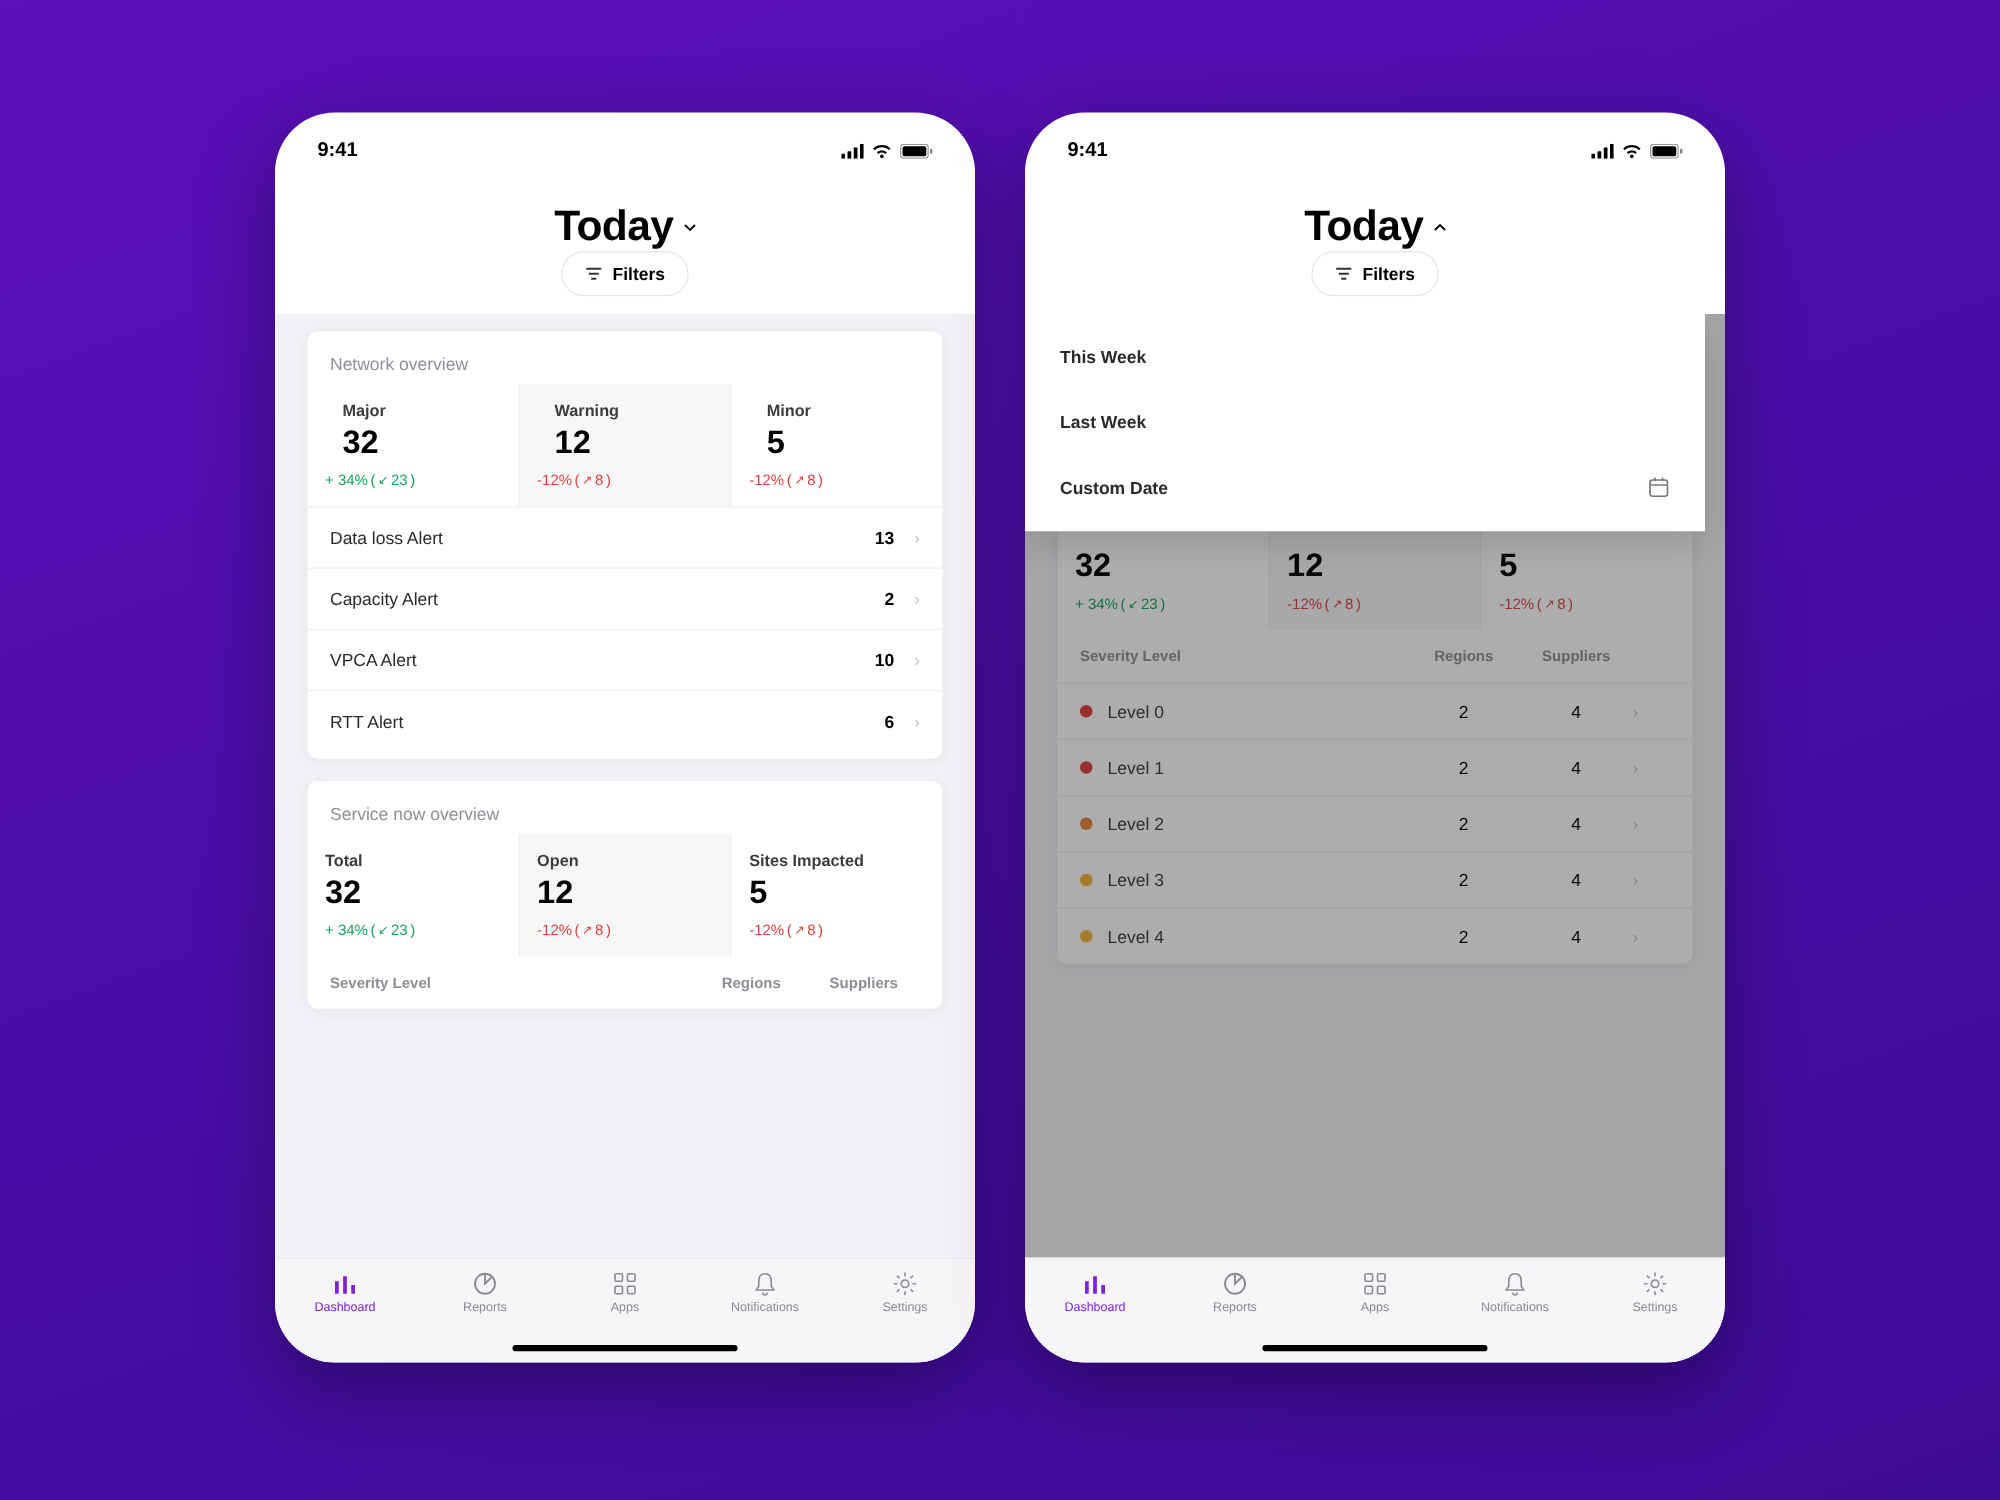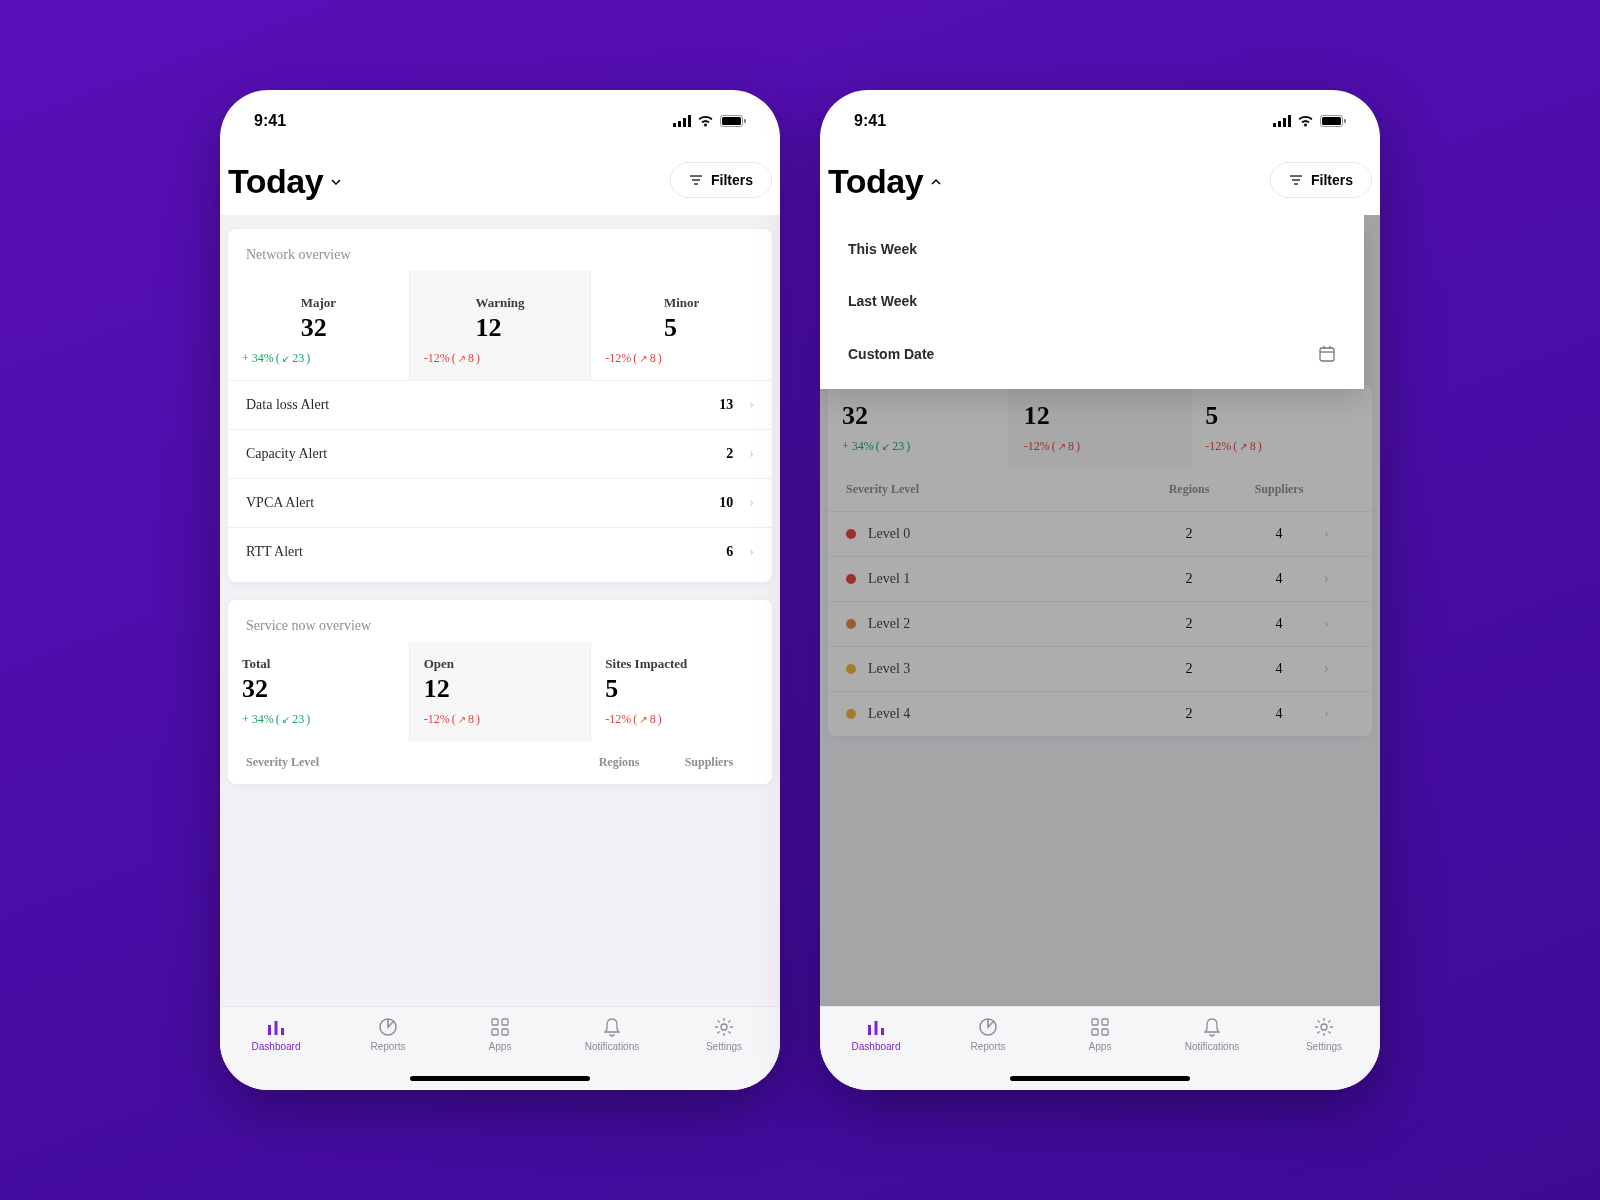--- a/index.html
+++ b/index.html
@@ -30,27 +30,28 @@
   justify-content: space-between;
   align-items: center;
   font-size: 16px;
   font-weight: 600;
   color: #000;
 }
 .status-icons { display: flex; gap: 6px; align-items: center; }
 .status-icons svg { display: block; }
 
 .header {
-  padding: 28px 8px 14px;
+  padding: 28px 24px 14px;
   display: flex;
   justify-content: space-between;
-  align-items: flex-start;
+  align-items: center;
   background: #fff;
   position: relative;
   z-index: 20;
+  flex-direction: column;
 }
 .title-wrap { display:flex; align-items:center; gap:8px; }
 .page-title { font-size: 34px; font-weight: 700; letter-spacing: -0.5px; }
 .caret-down-svg { width:10px; height:6px; }
 
 .filters-btn {
   display: flex;
   align-items: center;
   gap: 8px;
   border: 1px solid #e6e6e9;
@@ -67,39 +68,38 @@
   background: #f3f1f6;
   position: relative;
 }
 .scroll {
   position: absolute;
   inset: 0;
   overflow: hidden;
 }
 .card {
   background: #fff;
-  margin: 14px 8px 18px;
+  margin: 14px 26px 18px;
   border-radius: 8px;
   box-shadow: 0 2px 10px rgba(0,0,0,0.05);
-  font-family: Liberation Serif, serif;
 }
 .card .card-title {
   padding: 18px 18px 8px;
   color: #8e8e97;
   font-size: 14px;
 }
 .stat-row { display: flex; }
 .stat {
   flex: 1;
   padding: 14px 14px 14px;
   border-right: 1px solid #eee;
 }
 .stat:last-child { border-right: none; }
 .stat.highlight { background: #f7f7f8; }
-.stat .bar-wrap { display:flex; align-items:center; gap:10px;flex-direction:column; }
+.stat .bar-wrap { display:flex; align-items:flex-start; gap:10px; }
 .stat .color-bar { width:4px; border-radius:2px; }
 .stat .stat-label { font-size:13px; font-weight:600; color:#3c3c40; }
 .stat .stat-value { font-size:26px; font-weight:800; margin-top:2px; }
 .stat .delta { font-size:12px; margin-top:8px; display:flex; gap:2px; align-items:center;}
 .delta-up { color:#17a360; }
 .delta-down { color:#e03f3f; }
 .delta .arrow { font-size:10px; }
 
 .list-rows { padding: 0 0 6px; }
 .list-row {

